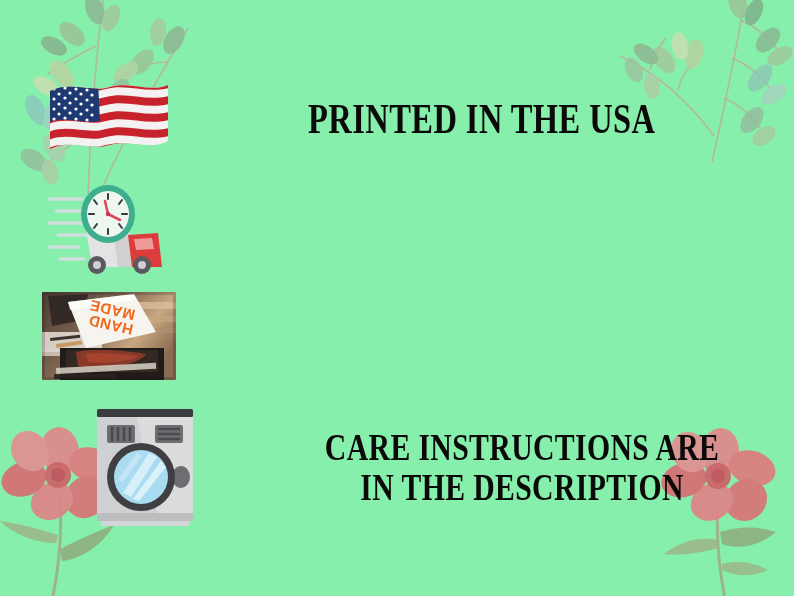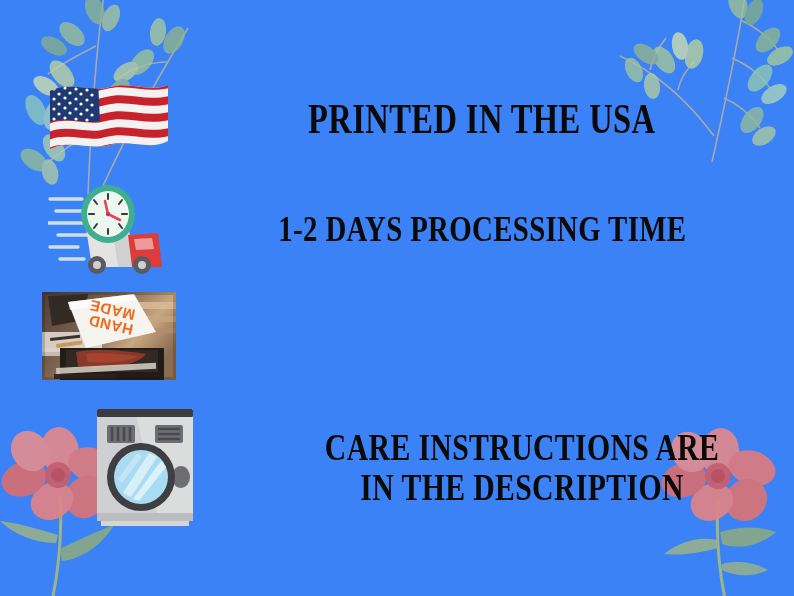--- a/index.html
+++ b/index.html
@@ -6,21 +6,21 @@
   html, body {
     margin: 0;
     padding: 0;
     background: #ede0d6;
   }
   #canvas {
     position: relative;
     width: 794px;
     height: 596px;
     overflow: hidden;
-    background: #3b82f6;
+    background: #86efac;
     font-family: "Liberation Serif", serif;
   }
 
   
   .botanical { position: absolute; pointer-events: none; }
   #bot-tl { left: -8px; top: -12px; width: 230px; height: 210px; }
   #bot-tr { right: -10px; top: -14px; width: 210px; height: 180px; }
   #flower-bl { left: -6px; bottom: -6px; width: 140px; height: 185px; }
   #flower-br { right: 8px; bottom: -8px; width: 130px; height: 190px; }
 
@@ -276,23 +276,20 @@
           <line x1="74" y1="19" x2="71" y2="23"></line>
           <line x1="49" y1="43" x2="46" y2="47"></line>
         </g>
         <g stroke="#e0475f" stroke-width="2.6" stroke-linecap="round">
           <line x1="60" y1="33" x2="72" y2="39"></line>
           <line x1="60" y1="33" x2="57" y2="20"></line>
         </g>
         <circle cx="60" cy="33" r="2.2" fill="#c33b52"></circle>
       </svg>
     </div>
-    <div class="text-cell">
-      <div class="headline">1-2 DAYS PROCESSING TIME</div>
-    </div>
   </div>
 
   <div class="row" id="row-prem">
     <div class="icon-cell">
       <svg id="print-photo" viewBox="0 0 134 88">
         <defs>
           <clipPath id="photoClip">
               <rect x="0" y="0" width="134" height="88" rx="1"></rect>
             </clipPath>
           <linearGradient id="bgWood" x1="0" y1="0" x2="1" y2="0.6">

